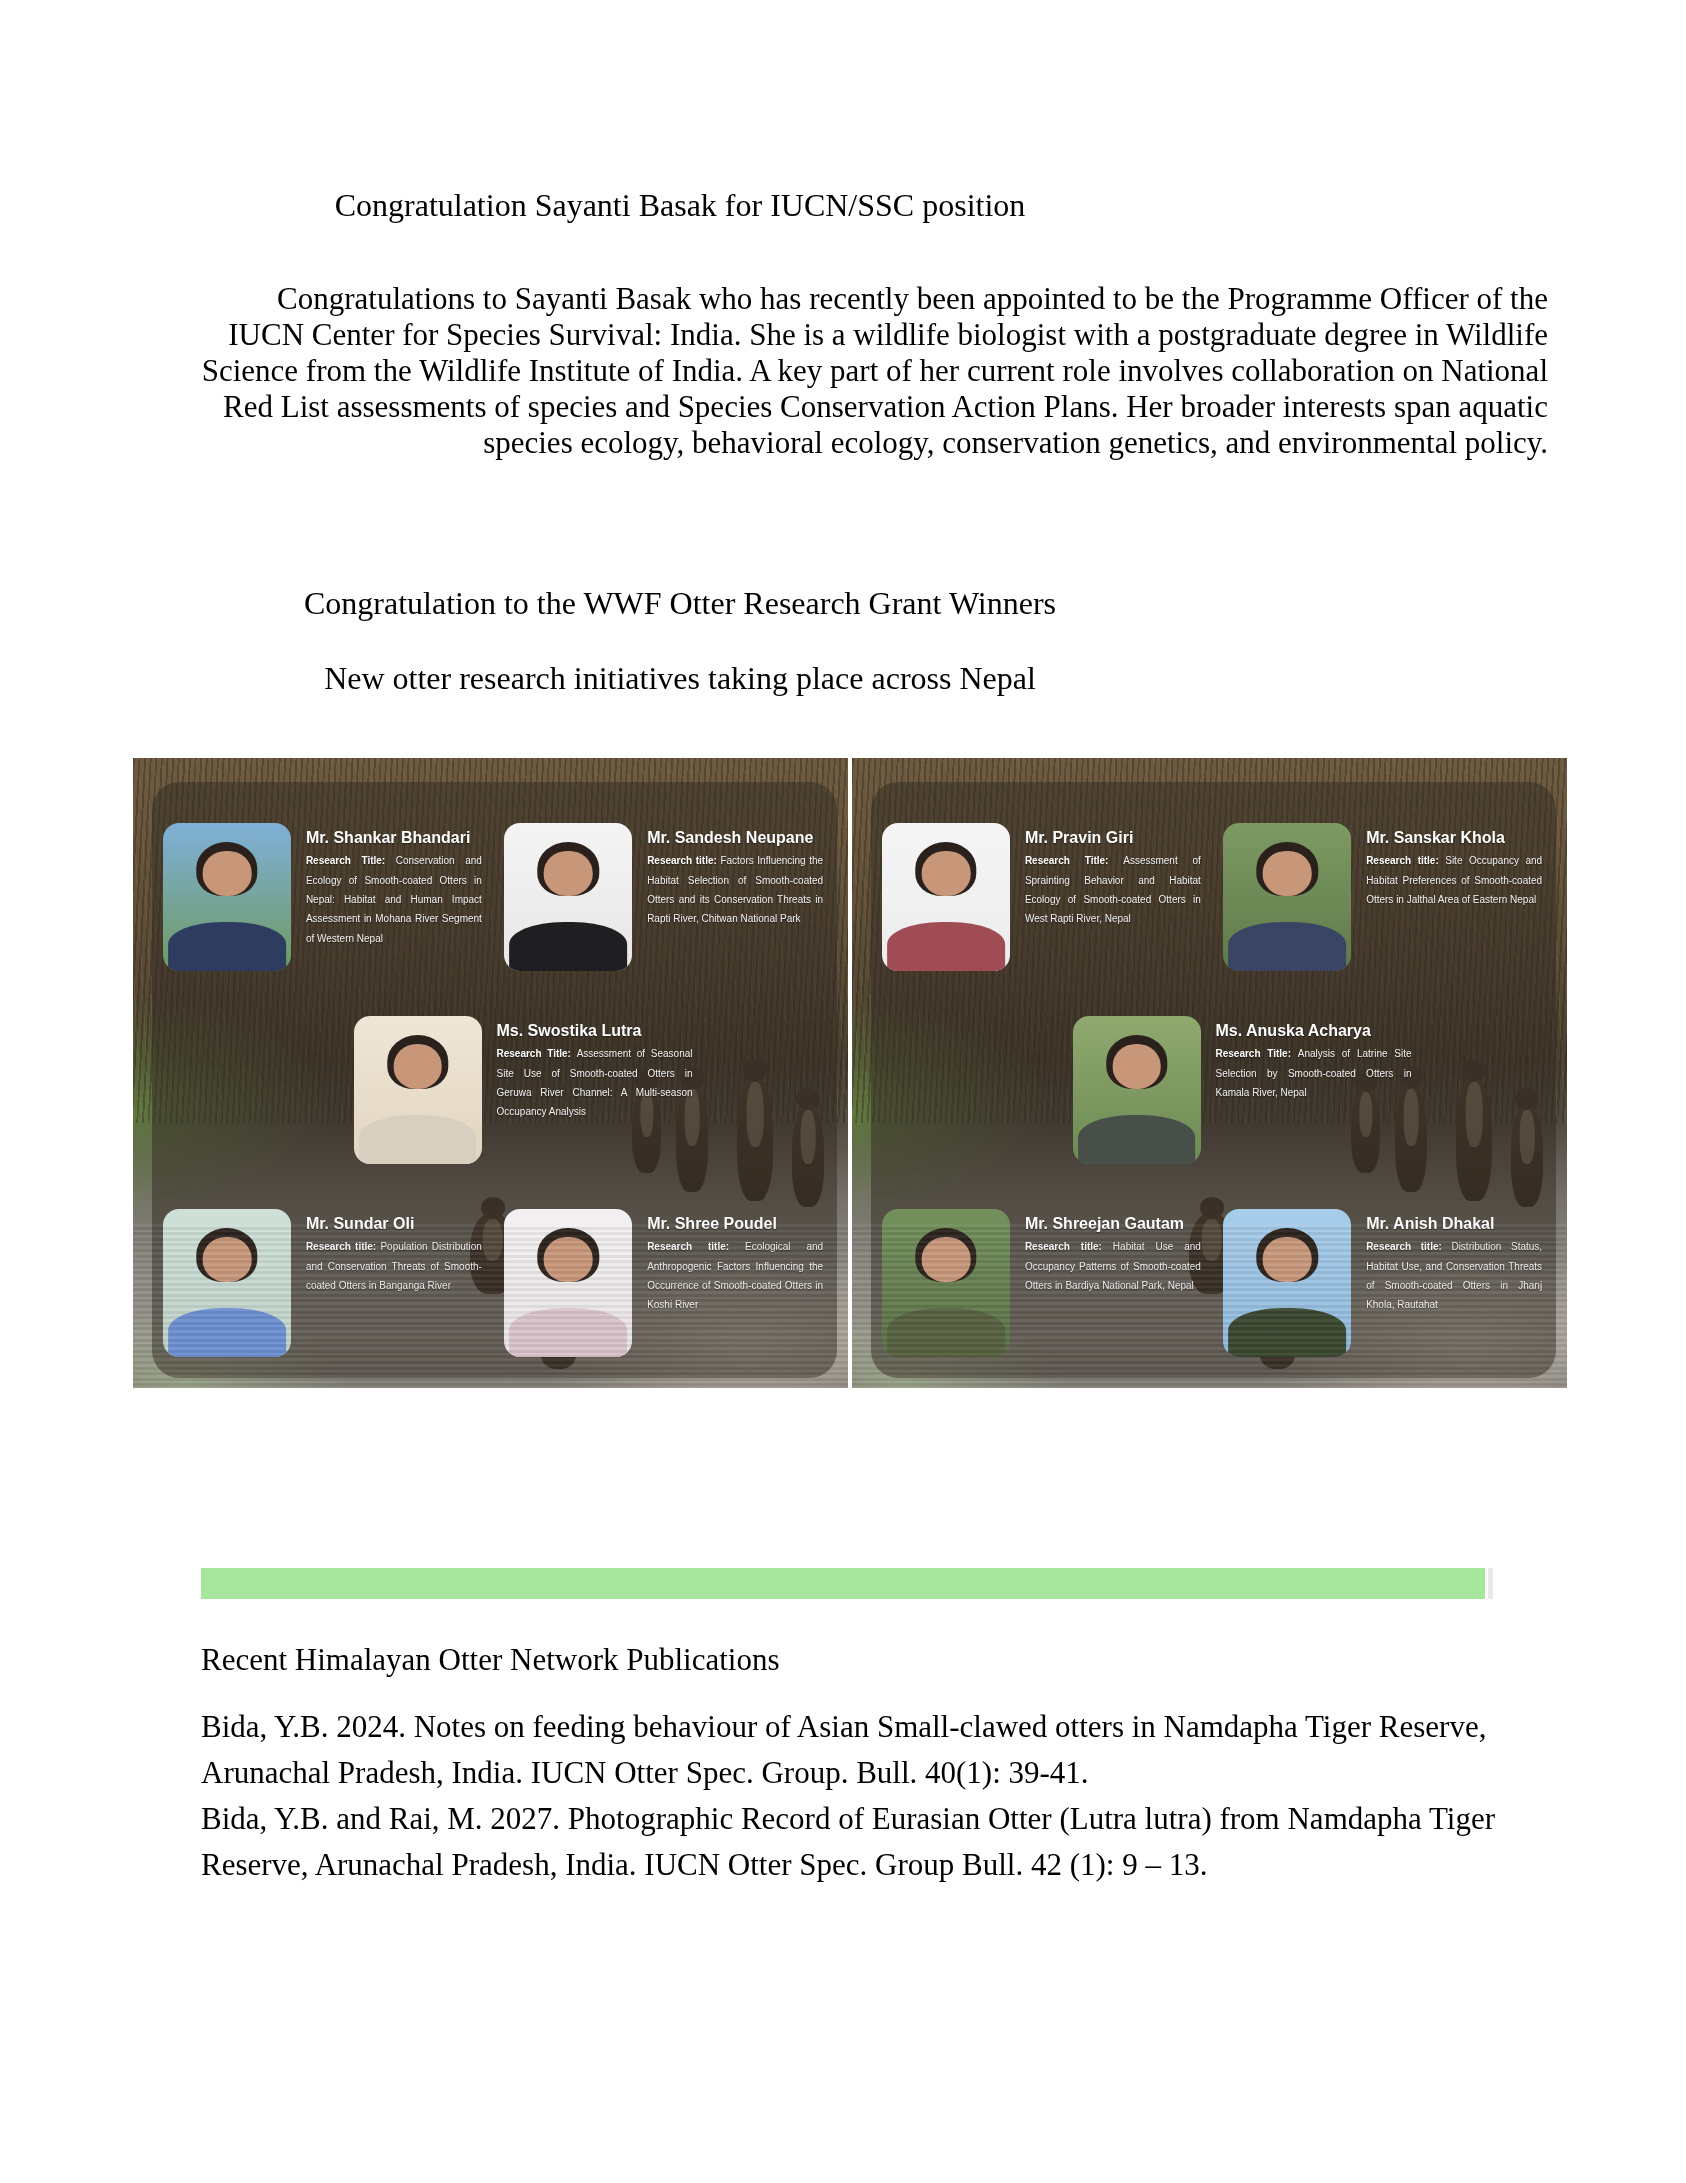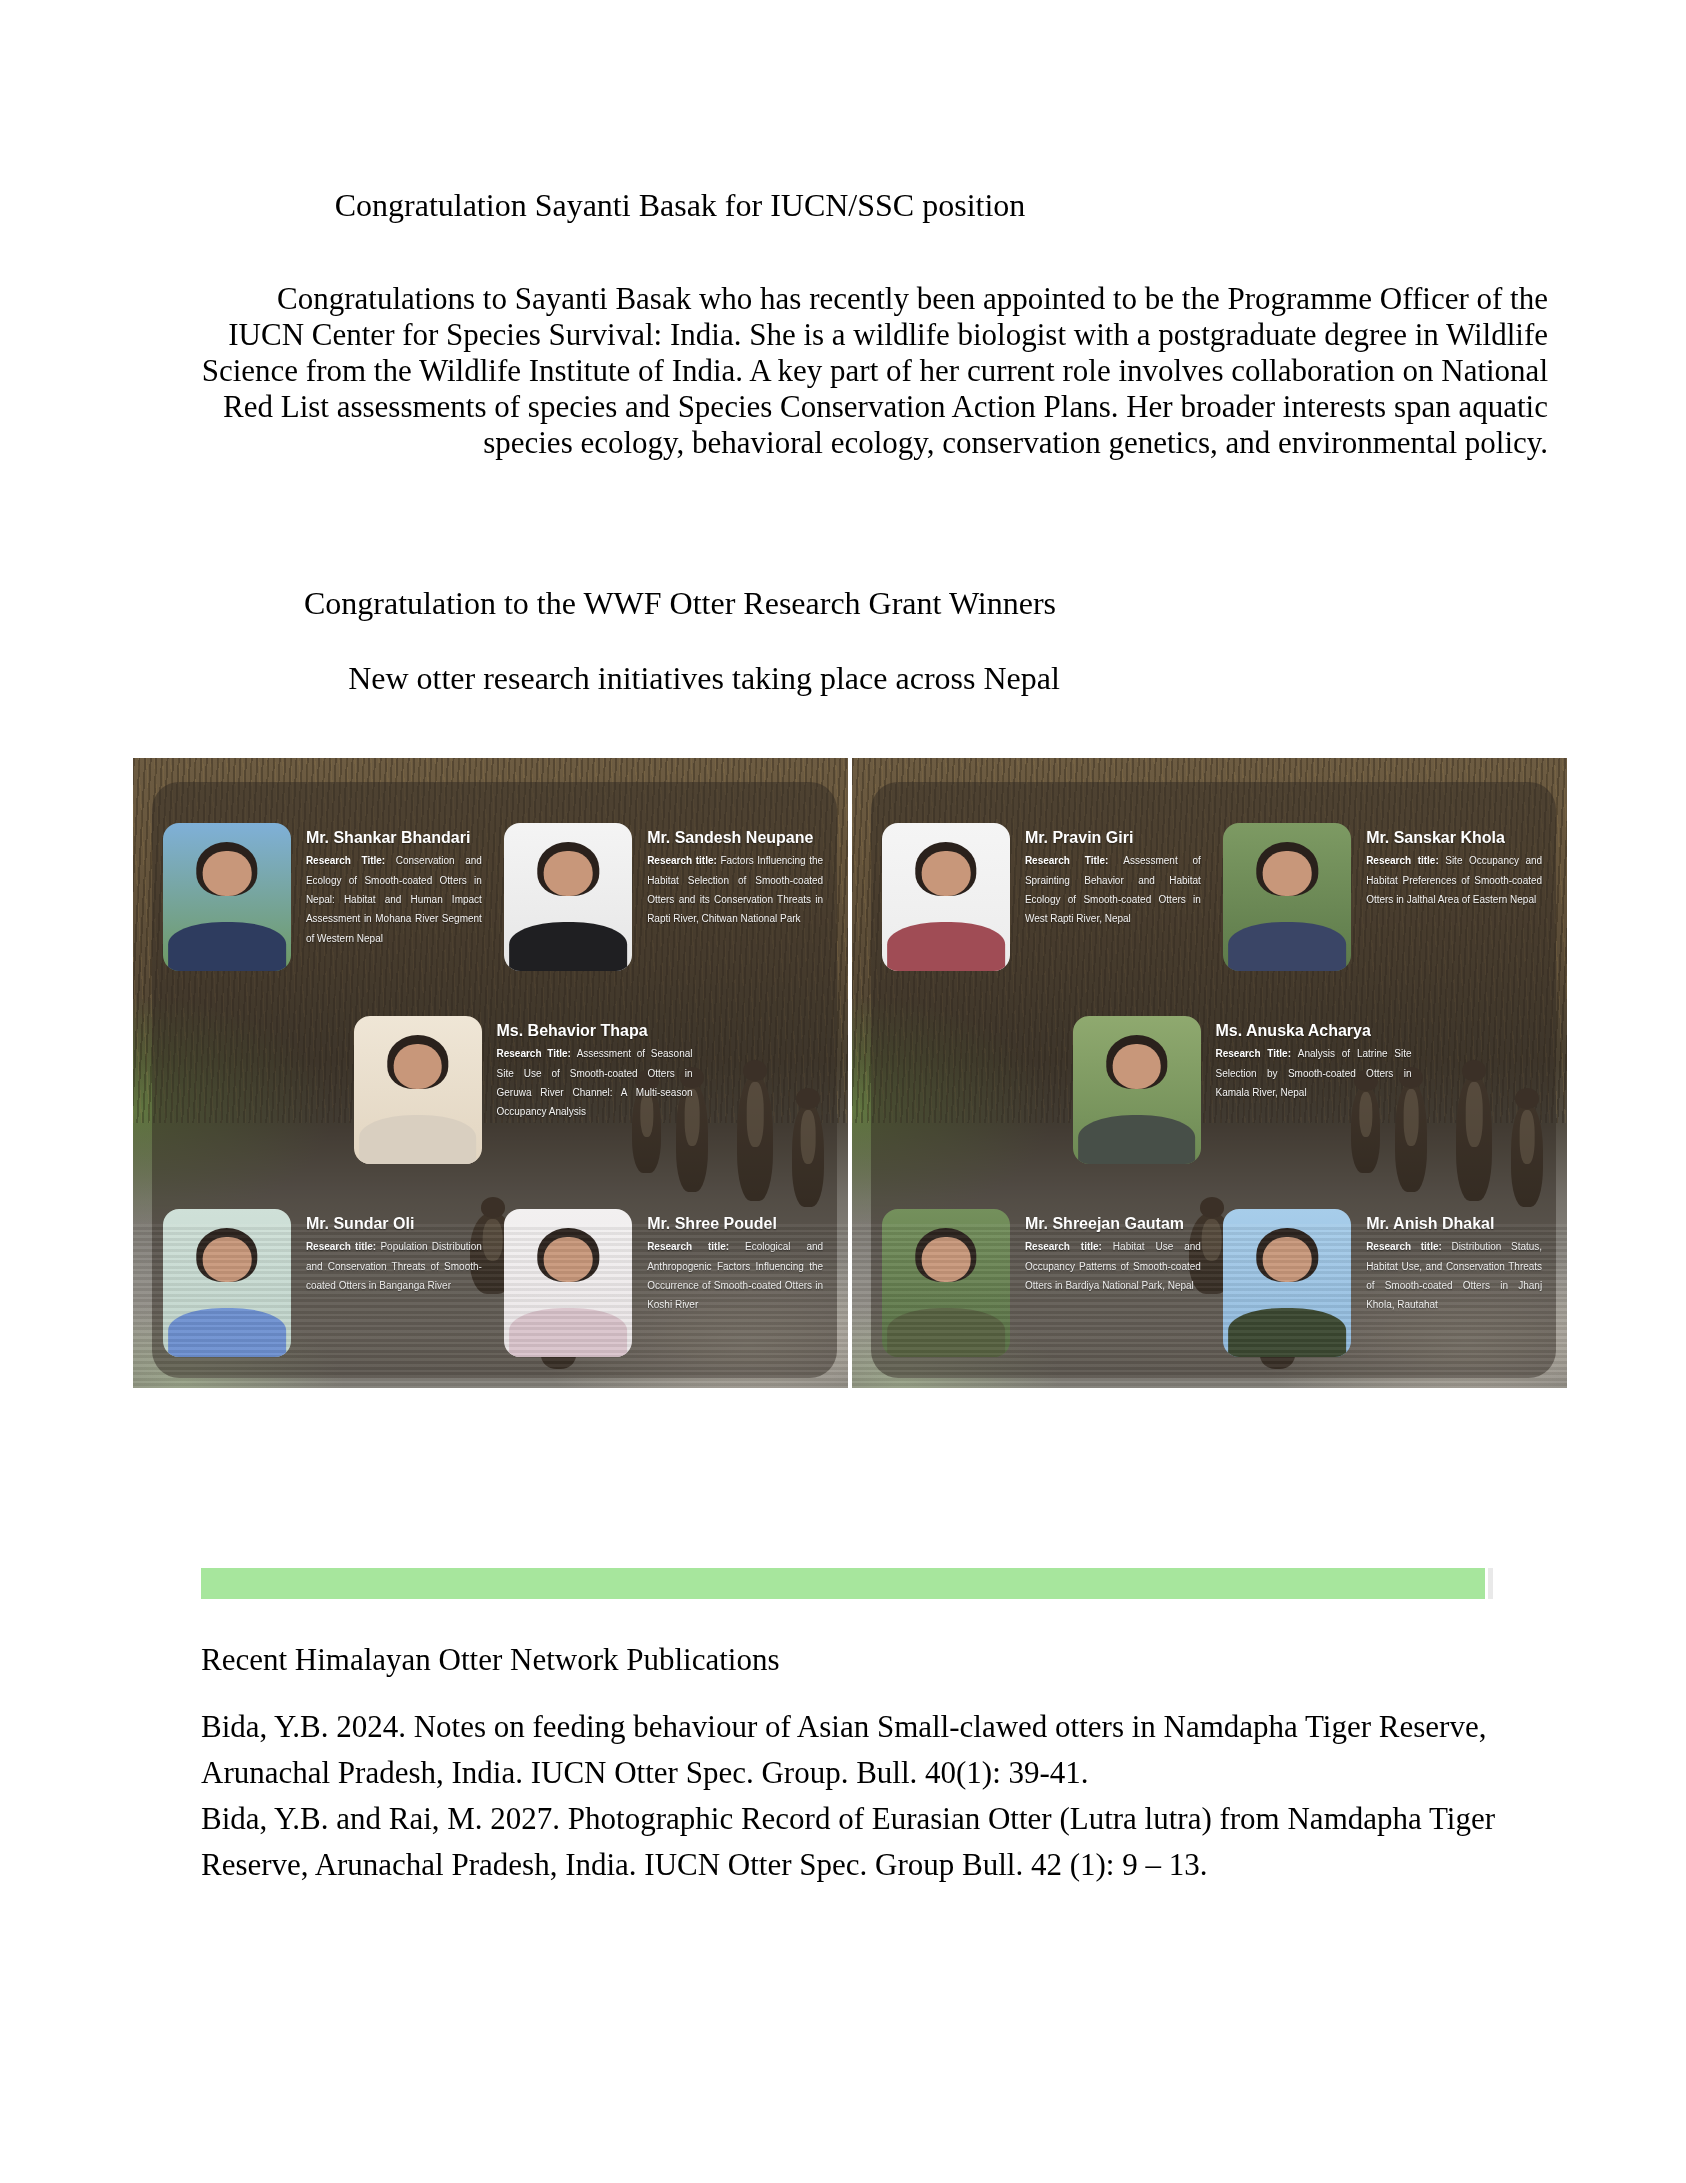--- a/index.html
+++ b/index.html
@@ -20,21 +20,21 @@
     font-size:32px; font-weight:400;
     line-height:41px;
   }
   .doc-para {
     margin:55px 0 0 201px;
     width:1347px;
     font-size:31px; line-height:36px;
     text-align:right;
   }
   .doc-title2 { margin-top:122px; }
-  .doc-sub   { margin-top:34px;margin-left:24px; }
+  .doc-sub   { margin-top:34px; }
 
   
   .figures {
     margin:59px 0 0 133px;
     display:flex; gap:4px;
   }
   .figure {
     width:715px; height:630px;
     position:relative; overflow:hidden; flex:none;
     background:
@@ -181,21 +181,21 @@
           </div>
         </div>
         <div class="prow mid">
           <div class="card">
             <div class="photo ph-swostika">
               <span class="ph-hair"></span>
               <span class="ph-head"></span>
               <span class="ph-torso"></span>
             </div>
             <div class="info">
-              <div class="pname">Ms. Behavior Thapa</div>
+              <div class="pname">Ms. Swostika Lutra</div>
               <div class="ptitle"><b class="rlabel">Research Title: </b><span class="rtext">Assessment of Seasonal Site Use of Smooth-coated Otters in Geruwa River Channel: A Multi-season Occupancy Analysis</span></div>
             </div>
           </div>
         </div>
         <div class="prow">
           <div class="card">
             <div class="photo ph-sundar">
               <span class="ph-hair"></span>
               <span class="ph-head"></span>
               <span class="ph-torso"></span>

